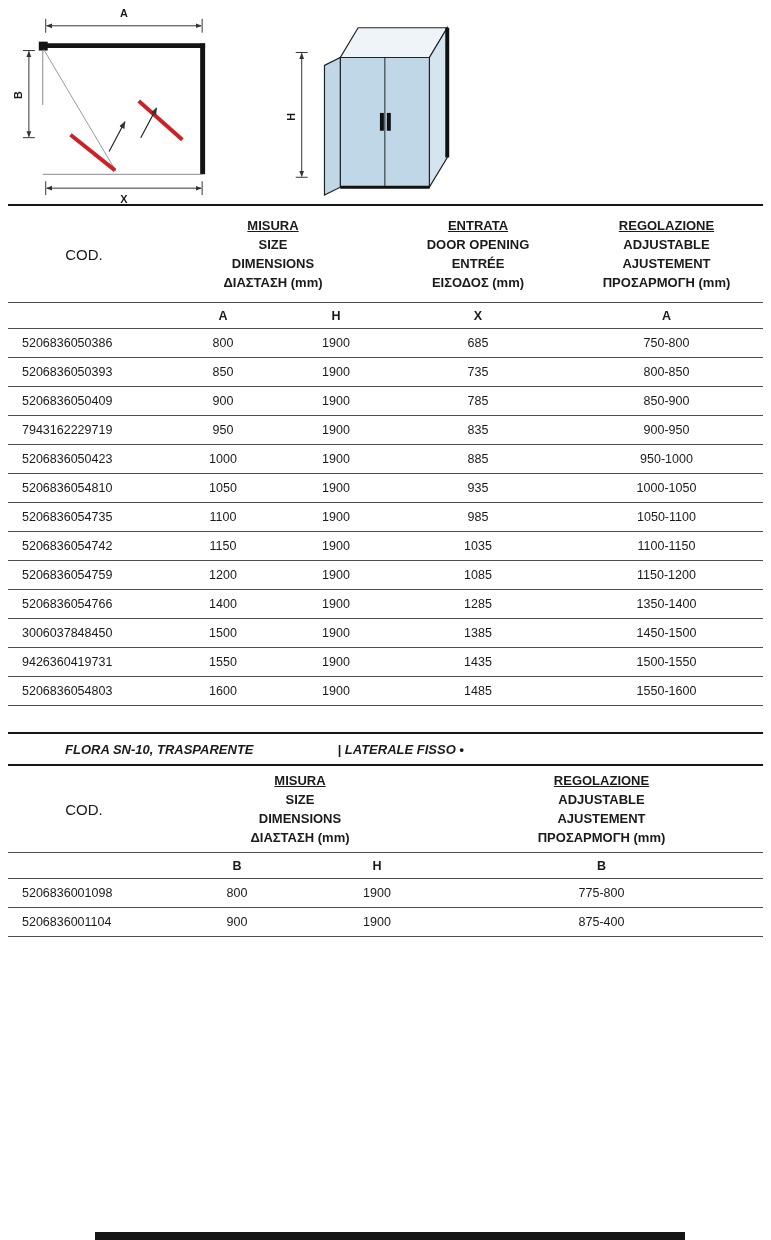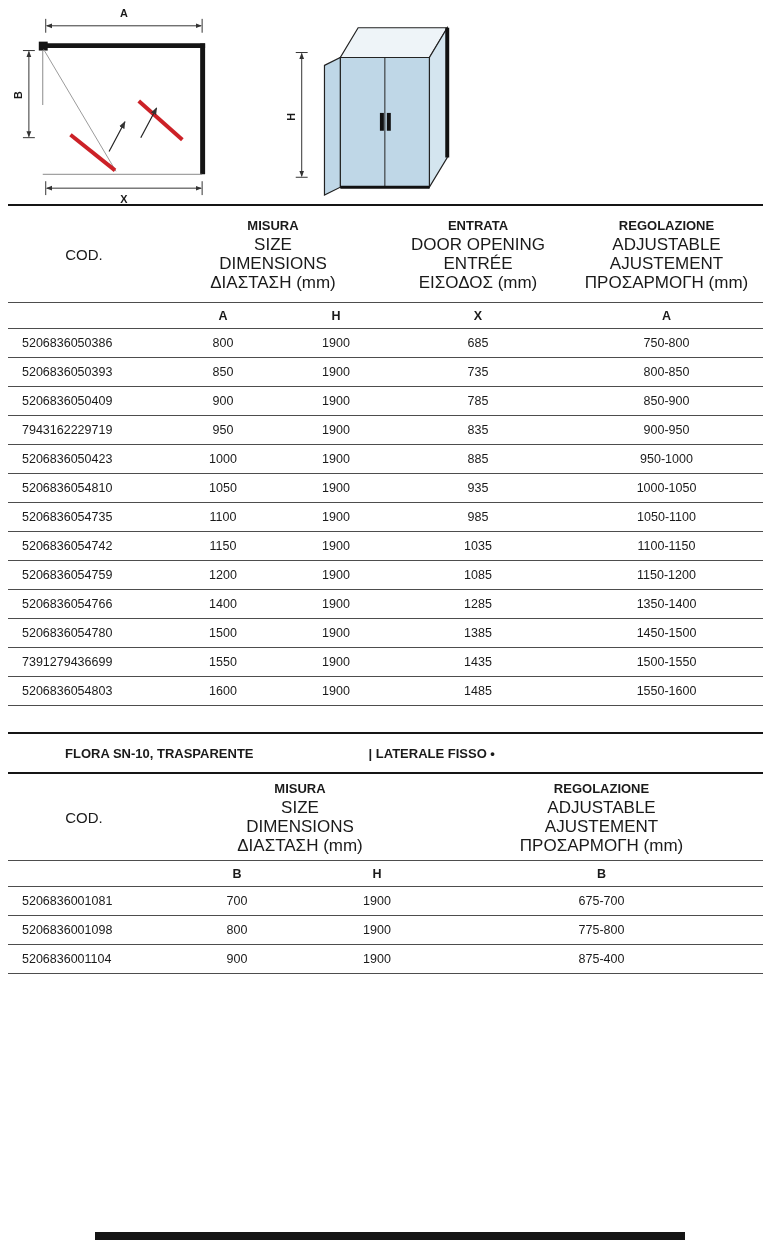--- a/index.html
+++ b/index.html
@@ -13,35 +13,35 @@
   .svg-plan { width:210px; height:198px; }
   .svg-3d   { width:175px; height:198px; margin-left:62px; }
   svg text { font-family:"Liberation Sans", sans-serif; font-size:11px; font-weight:600; fill:#1a1a1a; }
 
   
   table { border-collapse:collapse; table-layout:fixed; width:755px; margin-left:8px; }
   #table1 { border-top:2px solid #151515; }
   th,td { padding:0; text-align:center; font-size:12.5px; color:#1a1a1a; }
   .group-row th { border-bottom:1px solid #4d4d4d; height:96px; vertical-align:middle; font-weight:400; }
   #table2 .group-row th { height:86px; }
-  .hl { line-height:19px; font-size:17px; font-weight:400; }
-  .hl.b { font-weight:700; font-size:13px; }
+  .hl { line-height:19px; font-size:13px; font-weight:700; }
+  .hl.b { font-weight:700; font-size:13px;text-decoration:underline; }
   .cod-head { font-weight:700; font-size:15px; }
   .sub-row th { border-bottom:1px solid #4d4d4d; height:25px; font-weight:700; font-size:12.5px; }
   tbody td { border-bottom:1px solid #4d4d4d; height:28px; }
   td.cod-cell { text-align:left; padding-left:14px; }
 
   
   .section-band {
-    margin:26px 8px 0 8px; height:42px; box-sizing:border-box;
+    margin:26px 8px 0 8px; height:34px; box-sizing:border-box;
     border-top:2px solid #151515; border-bottom:2px solid #151515;
-    display:flex; align-items:center; font-weight:700; font-size:13px;
+    display:flex; align-items:center; font-weight:700; font-size:13px;font-style:italic;
   }
   .st-left  { margin-left:57px; }
-  .st-right { margin-left:115px; }
+  .st-right { margin-left:84px; }
 
   
   .footer-bar { position:absolute; left:95px; bottom:0; width:590px; height:8px; background:#151515; }
 </style>
 </head>
 <body>
 
 <div class="page">
 
   <div class="diagrams">
@@ -210,28 +210,28 @@
           <td>1150-1200</td>
         </tr>
         <tr>
           <td class="cod-cell">5206836054766</td>
           <td>1400</td>
           <td>1900</td>
           <td>1285</td>
           <td>1350-1400</td>
         </tr>
         <tr>
-          <td class="cod-cell">5206836054780</td>
+          <td class="cod-cell">3006037848450</td>
           <td>1500</td>
           <td>1900</td>
           <td>1385</td>
           <td>1450-1500</td>
         </tr>
         <tr>
-          <td class="cod-cell">7391279436699</td>
+          <td class="cod-cell">9426360419731</td>
           <td>1550</td>
           <td>1900</td>
           <td>1435</td>
           <td>1500-1550</td>
         </tr>
         <tr>
           <td class="cod-cell">5206836054803</td>
           <td>1600</td>
           <td>1900</td>
           <td>1485</td>
@@ -270,26 +270,20 @@
       </tr>
       <tr class="sub-row">
         <th></th>
         <th>B</th>
         <th>H</th>
         <th>B</th>
       </tr>
     </thead>
     <tbody id="t2-body">
         <tr>
-          <td class="cod-cell">5206836001081</td>
-          <td>700</td>
-          <td>1900</td>
-          <td>675-700</td>
-        </tr>
-        <tr>
           <td class="cod-cell">5206836001098</td>
           <td>800</td>
           <td>1900</td>
           <td>775-800</td>
         </tr>
         <tr>
           <td class="cod-cell">5206836001104</td>
           <td>900</td>
           <td>1900</td>
           <td>875-400</td>

